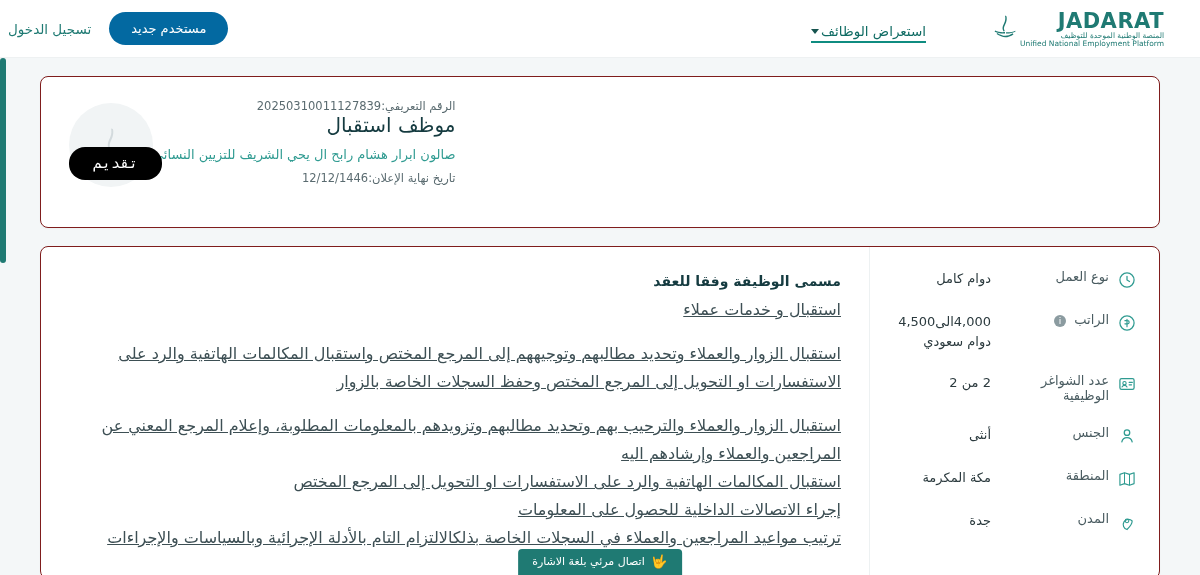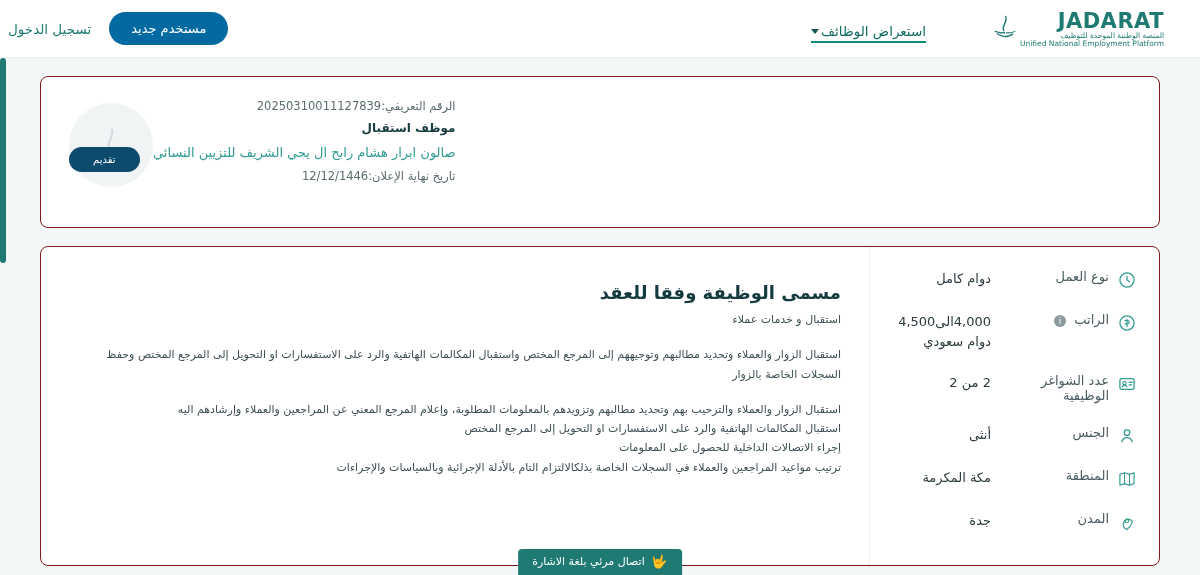--- a/index.html
+++ b/index.html
@@ -157,73 +157,74 @@
     margin-right: 20px;
     text-align: right;
     flex: 0 0 auto;
   }
   .job-ref {
     font-size: 11.5px;
     color: #5a6b70;
     direction: rtl;
   }
   .job-title {
-    font-size: 12px;
-    font-weight: bold;
+    font-size: 20px;
+    font-weight: normal;
     color: #153b40;
-    margin-top: 8px;
+    margin-top: 0;
   }
   .job-company {
     font-size: 13px;
     color: #2f9b91;
     margin-top: 10px;
   }
   .job-deadline {
     font-size: 11.5px;
     color: #5a6b70;
     margin-top: 9px;
   }
   .apply-btn {
     position: absolute;
     left: 28px;
     top: 70px;
-    background: #0c4a6e;
+    background: #000000;
     color: #fff;
     border: none;
     border-radius: 16px;
-    font-size: 10px;
+    font-size: 15px;
     padding: 7px 24px;
     cursor: pointer;
-    font-family: Liberation Serif, serif;
+    font-family: Liberation Mono, monospace;
   }
 
   
   .details-card {
     margin-top: 18px;
     display: flex;
     flex-direction: row-reverse;
     min-height: 320px;
     overflow: hidden;
   }
   .details-main {
     flex: 1 1 auto;
     padding: 22px 28px 10px 28px;
     text-align: right;
   }
   .sec-title {
-    font-size: 18px;
+    font-size: 14px;
     font-weight: bold;
     color: #153b40;
-    margin: 13px 0 7px 0;
+    margin: 4px 0 7px 0;
   }
   .sec-body {
-    font-size: 11px;
+    font-size: 16px;
     color: #3d4f54;
     line-height: 1.75;
     margin: 0 0 16px 0;
+    text-decoration: underline;
   }
 
   .details-side {
     width: 290px;
     flex: 0 0 290px;
     border-left: 1px solid #edf1f2;
     padding: 22px 22px 10px 22px;
   }
   .side-row {
     display: flex;

